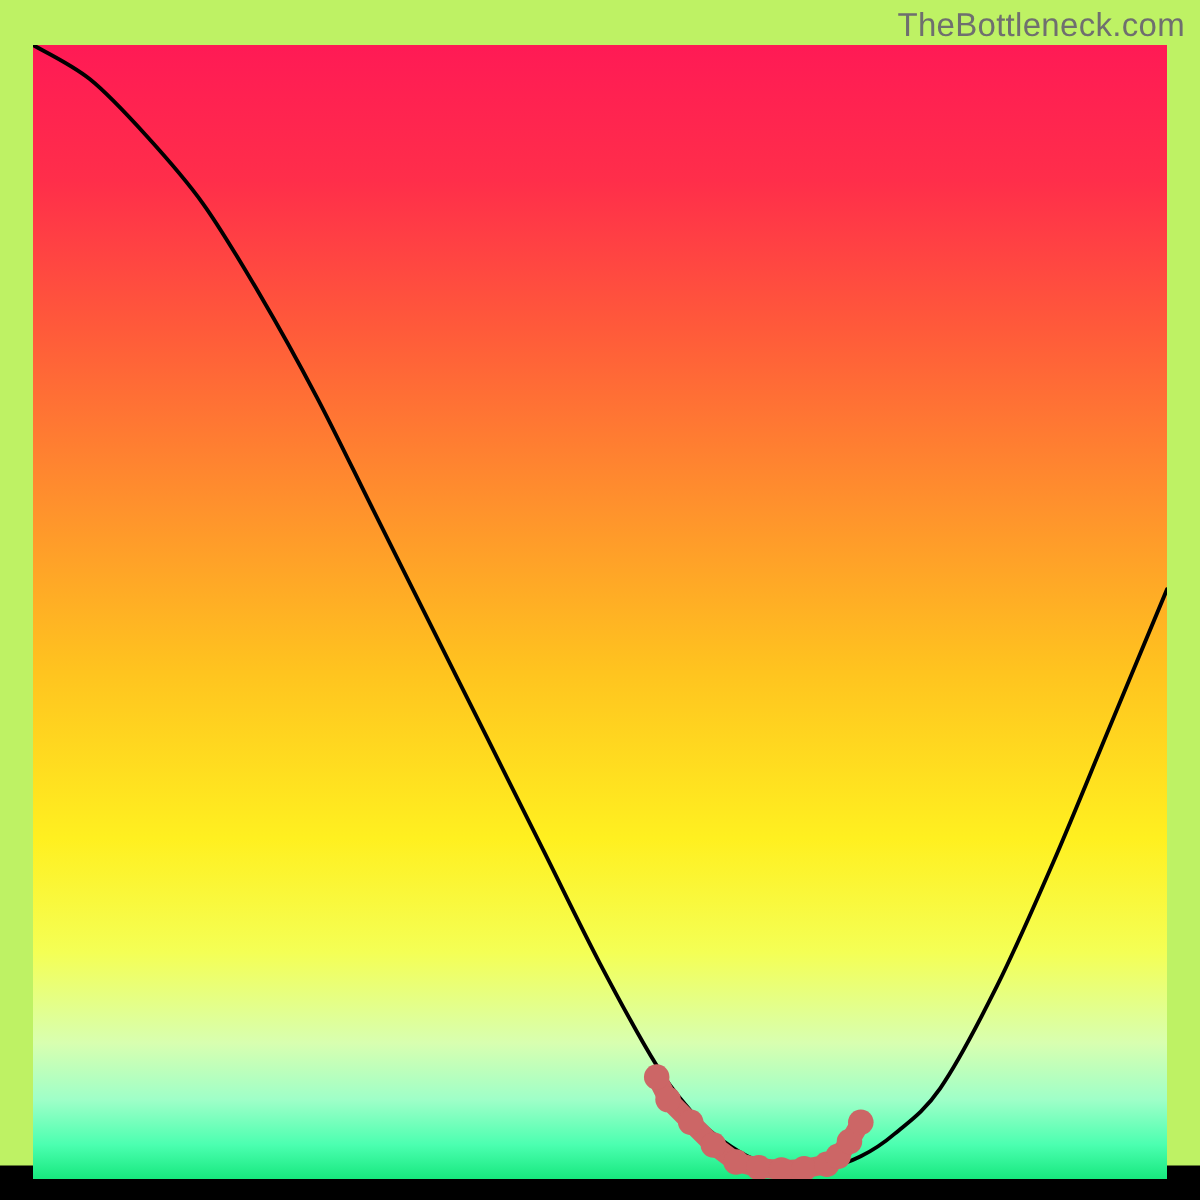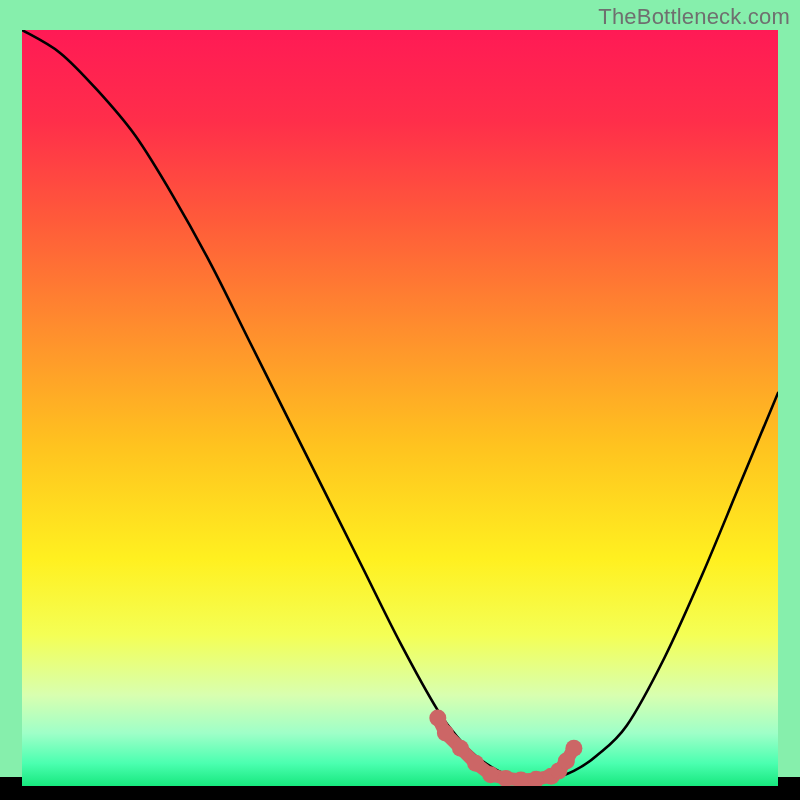--- a/index.html
+++ b/index.html
@@ -10,21 +10,21 @@
     background: #000;
     overflow: hidden;
     font-family: Arial, Helvetica, sans-serif;
   }
   .frame {
     position: absolute;
     left: 0;
     top: 0;
     width: 800px;
     height: 777px;
-    background: #86efac;
+    background: #bef264;
   }
   .watermark {
     position: absolute;
     top: 4px;
     right: 10px;
     color: #6f6f6f;
     font-size: 22px;
     font-weight: 500;
     letter-spacing: 0.2px;
     z-index: 10;

